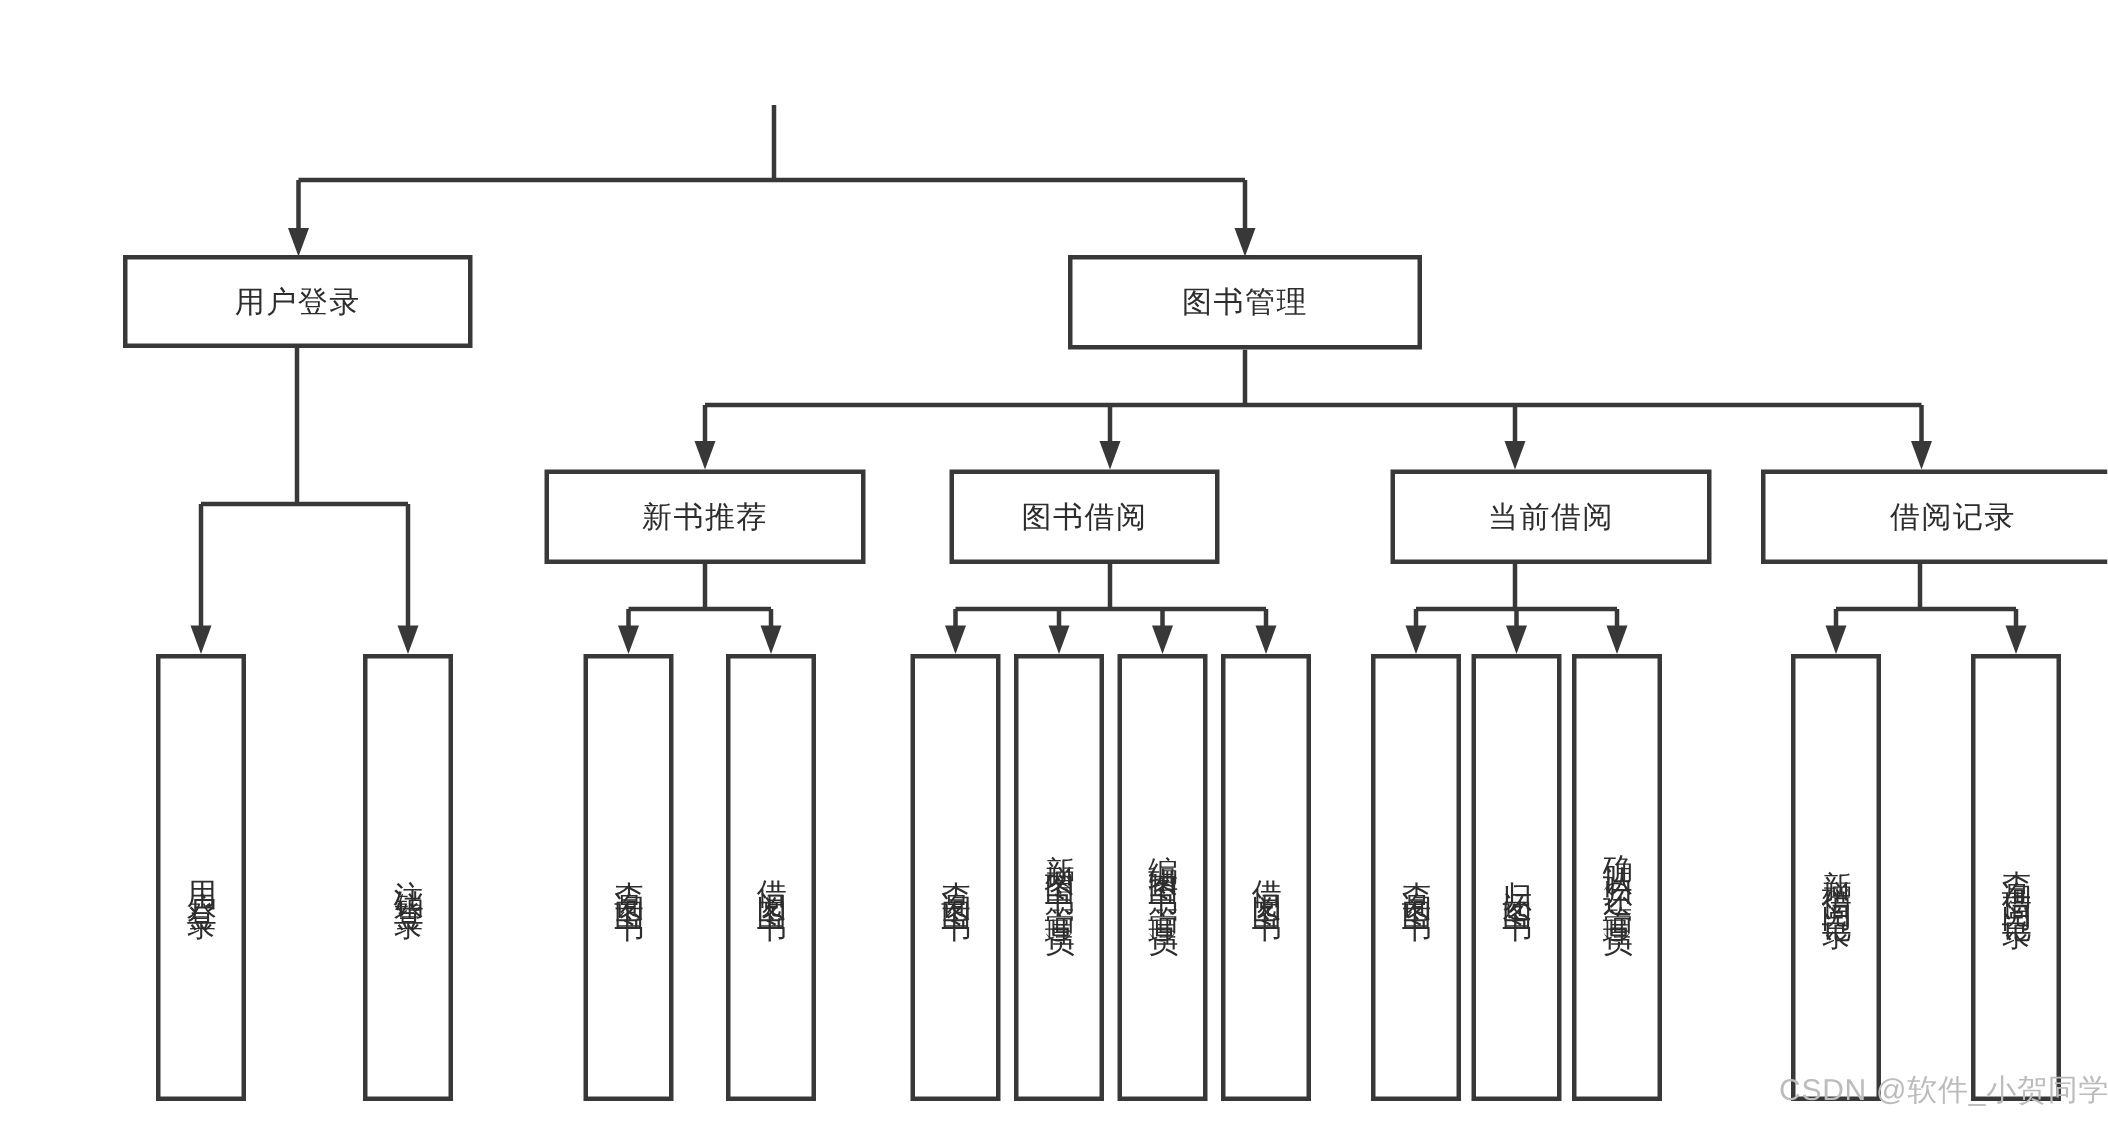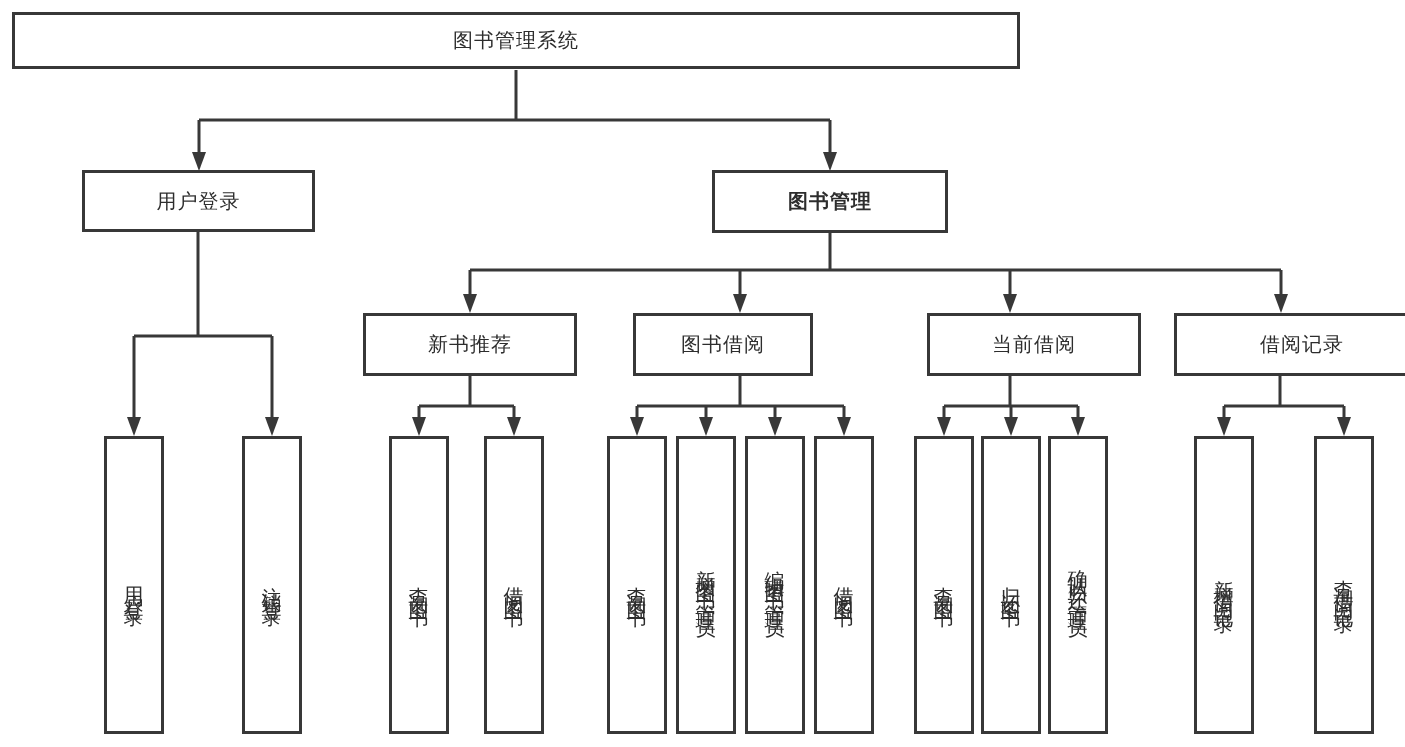--- a/index.html
+++ b/index.html
@@ -86,28 +86,25 @@
       <polygon points="768,417 782,417 775,436"></polygon>
       <polygon points="837,417 851,417 844,436"></polygon>
       <polygon points="937,417 951,417 944,436"></polygon>
       <polygon points="1004,417 1018,417 1011,436"></polygon>
       <polygon points="1071,417 1085,417 1078,436"></polygon>
       <polygon points="1217,417 1231,417 1224,436"></polygon>
       <polygon points="1337,417 1351,417 1344,436"></polygon>
     </g>
   </svg>
 
-  <div class="box" style="left:12px;top:12px;width:1008px;height:57px;">
-    <span>图书管理系统</span>
-  </div>
 
   <div class="box" style="left:82px;top:170px;width:233px;height:62px;">
     <span>用户登录</span>
   </div>
-  <div class="box" style="left:712px;top:170px;width:236px;height:63px;font-weight:bold;">
+  <div class="box" style="left:712px;top:170px;width:236px;height:63px;">
     <span>图书管理</span>
   </div>
 
   <div class="box" style="left:363px;top:313px;width:214px;height:63px;">
     <span>新书推荐</span>
   </div>
   <div class="box" style="left:633px;top:313px;width:180px;height:63px;">
     <span>图书借阅</span>
   </div>
   <div class="box" style="left:903px;top:313px;width:214px;height:63px;margin-left:24px;">
@@ -154,13 +151,14 @@
     <span class="vtext">确认归还（管理员）</span>
   </div>
 
   <div class="box leaf" style="left:1194px;width:60px;">
     <span class="vtext">新增借阅记录</span>
   </div>
   <div class="box leaf" style="left:1314px;width:60px;">
     <span class="vtext">查询借阅记录</span>
   </div>
 
+  <div id="watermark">CSDN @软件_小贺同学</div>
 </div>
 
 </body></html>

